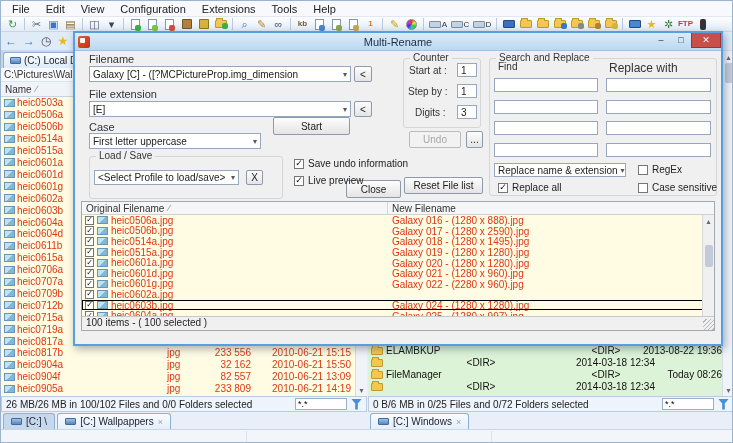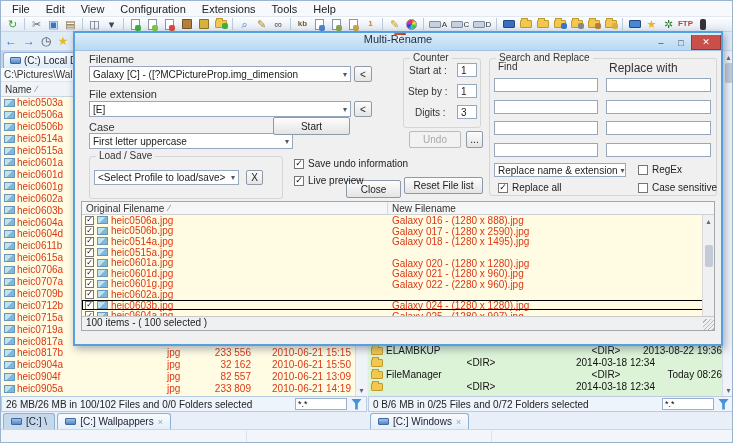--- a/index.html
+++ b/index.html
@@ -70,21 +70,21 @@
   #tabbar-left{left:0;width:366px;}
   #tabbar-right{left:367px;width:366px;}
   .tab{height:16px;border:1px solid #8fb0d4;border-bottom:none;border-radius:3px 3px 0 0;display:flex;align-items:center;gap:4px;padding:0 7px;font-size:10px;color:#223;background:#c6d8ec;}
   .tab.active{background:linear-gradient(#f8fbfe,#e4eff9);}
   .tab-close{color:#96a5b8;font-size:9px;}
   #bottom-strip{position:absolute;left:0;top:428px;width:733px;height:15px;background:#f2f6fb;border-top:1px solid #c9d6e8;}
   #bottom-strip .vline{position:absolute;top:1px;width:1px;height:13px;background:#d9e3ef;}
 
   
   #dialog{position:absolute;left:72px;top:30px;width:650px;height:315px;border:2px solid #57a0e0;background:#f0f0f0;box-shadow:2px 3px 8px rgba(40,60,90,.4);z-index:10;}
-  #dlg-titlebar{height:18px;background:linear-gradient(#dcecfa,#b9d8f2);border-bottom:1px solid #9fc2e2;display:flex;align-items:center;position:relative;flex-direction:column;}
+  #dlg-titlebar{height:18px;background:linear-gradient(#dcecfa,#b9d8f2);border-bottom:1px solid #9fc2e2;display:flex;align-items:center;position:relative;}
   #dlg-icon{width:12px;height:12px;margin-left:3px;border-radius:2px;background:linear-gradient(135deg,#e85a30,#c23010);position:relative;}
   #dlg-icon:before{content:"";position:absolute;left:2px;top:2px;width:5px;height:5px;background:#fff;border-radius:1px;}
   #dlg-title{position:absolute;left:0;right:0;text-align:center;font-size:11px;color:#1c2e42;}
   #dlg-controls{margin-left:auto;display:flex;align-items:flex-start;height:18px;z-index:2;}
   .dlg-ctl{width:20px;height:15px;display:flex;align-items:center;justify-content:center;font-size:9px;color:#334;}
   .dlg-ctl.close{width:30px;background:#c9504a;color:#fff;border:1px solid #9c352f;border-top:none;}
   #dlg-body{position:relative;height:293px;font-size:11px;color:#333;}
 
   .dlg-label{position:absolute;font-size:11px;color:#333;white-space:nowrap;}
   .combo{position:absolute;height:16px;background:#fff;border:1px solid #98a8bc;display:flex;align-items:center;font-size:10px;color:#222;padding:0 3px;white-space:nowrap;overflow:hidden;}
@@ -568,21 +568,21 @@
       <div class="btn" style="left:279px;top:15px;width:18px;height:16px;">&lt;</div>
 
       <span class="dlg-label" style="left:14px;top:37px;">File extension</span>
       <div class="combo" style="left:14px;top:50px;width:262px;">
         <span>[E]</span>
         <span class="arrow">▾</span>
       </div>
       <div class="btn" style="left:279px;top:50px;width:18px;height:16px;">&lt;</div>
 
       <span class="dlg-label" style="left:14px;top:70px;">Case</span>
-      <div class="combo" style="left:14px;top:82px;width:204px;">
+      <div class="combo" style="left:14px;top:82px;width:172px;">
         <span>First letter uppercase</span>
         <span class="arrow">▾</span>
       </div>
       <div class="btn" style="left:198px;top:66px;width:77px;height:18px;">Start</div>
       <div class="btn" style="left:271px;top:81px;width:55px;height:18px;margin-top:48px;">Close</div>
 
       <div class="groupbox" style="left:14px;top:105px;width:194px;height:43px;">
         <span class="gb-label">Load / Save</span>
       </div>
       <div class="combo" style="left:19px;top:119px;width:145px;height:15px;">
@@ -677,20 +677,21 @@
                 <span class="fn">heic0514a.jpg</span>
               </span>
               <span class="c2"><span class="fn">Galaxy 018 - (1280 x 1495).jpg</span></span>
             </div>
             <div class="drow">
               <span class="c1">
                 <span class="cb">✓</span>
                 <span class="img-ico"></span>
                 <span class="fn">heic0515a.jpg</span>
               </span>
+              <span class="c2"><span class="fn">Galaxy 019 - (1280 x 1280).jpg</span></span>
             </div>
             <div class="drow">
               <span class="c1">
                 <span class="cb">✓</span>
                 <span class="img-ico"></span>
                 <span class="fn">heic0601a.jpg</span>
               </span>
               <span class="c2"><span class="fn">Galaxy 020 - (1280 x 1280).jpg</span></span>
             </div>
             <div class="drow">

